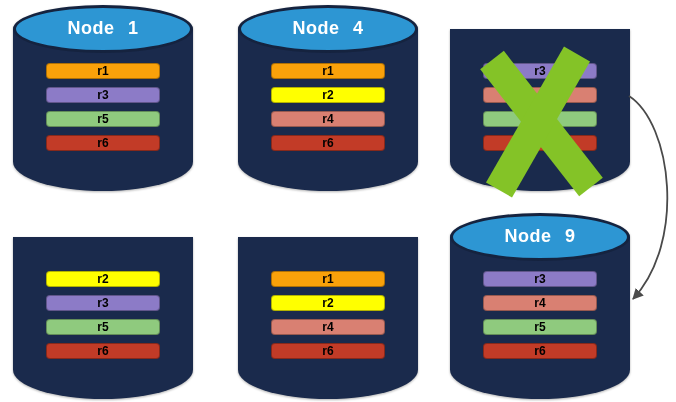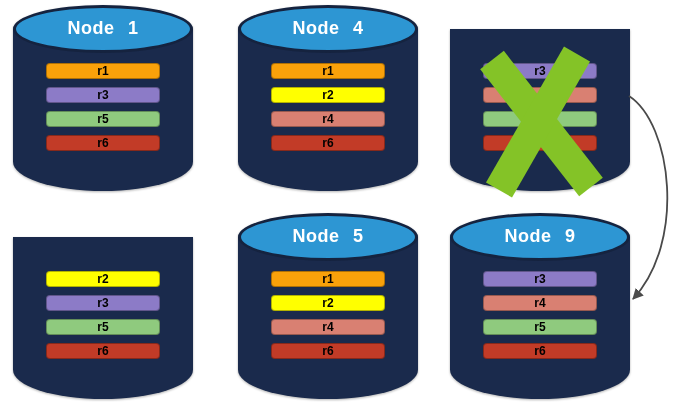--- a/index.html
+++ b/index.html
@@ -125,23 +125,20 @@
           <span style="color: rgb(0, 0, 0);">r5</span>
         </div>
         <div class="bar" style="background: rgb(194, 59, 39);">
           <span style="color: rgb(0, 0, 0);">r6</span>
         </div>
       </div>
   </div>
 
   <div class="node pos-4">
     <div class="cyl-body"></div>
-    <div class="cyl-top">
-      <span class="node-title">Node 5</span>
-    </div>
     <div class="bars">
         <div class="bar" style="background: rgb(249, 161, 10);">
           <span style="color: rgb(0, 0, 0);">r1</span>
         </div>
         <div class="bar" style="background: rgb(255, 255, 0);">
           <span style="color: rgb(0, 0, 0);">r2</span>
         </div>
         <div class="bar" style="background: rgb(217, 128, 114);">
           <span style="color: rgb(0, 0, 0);">r4</span>
         </div>

